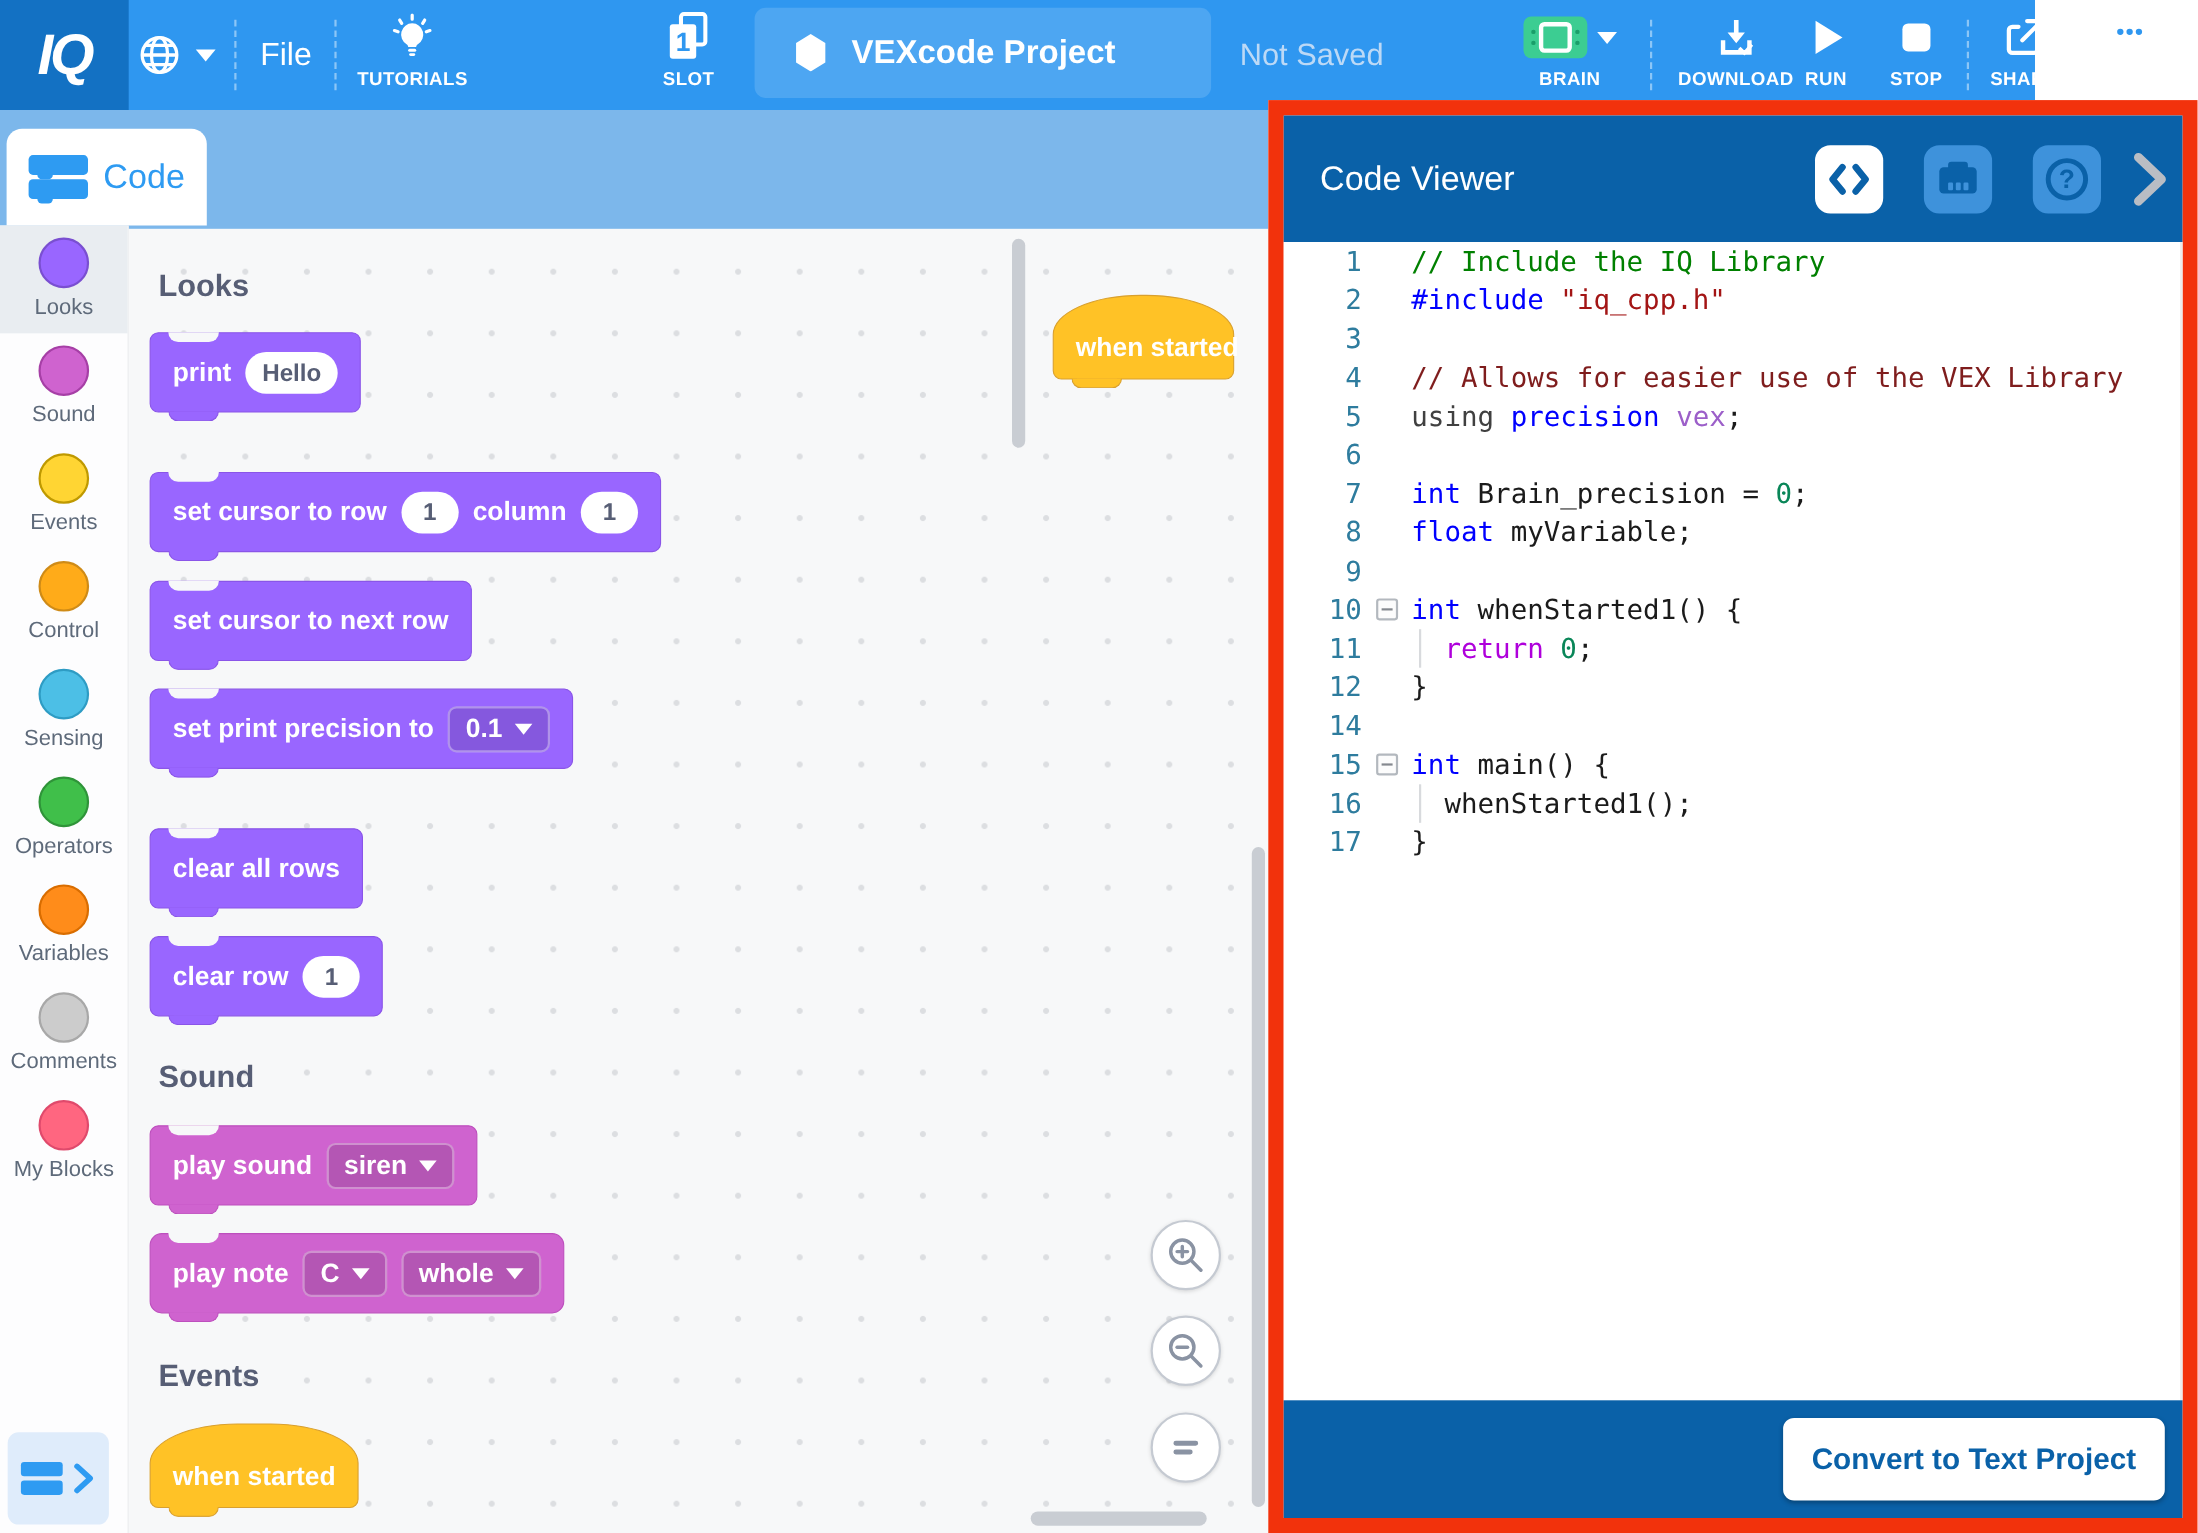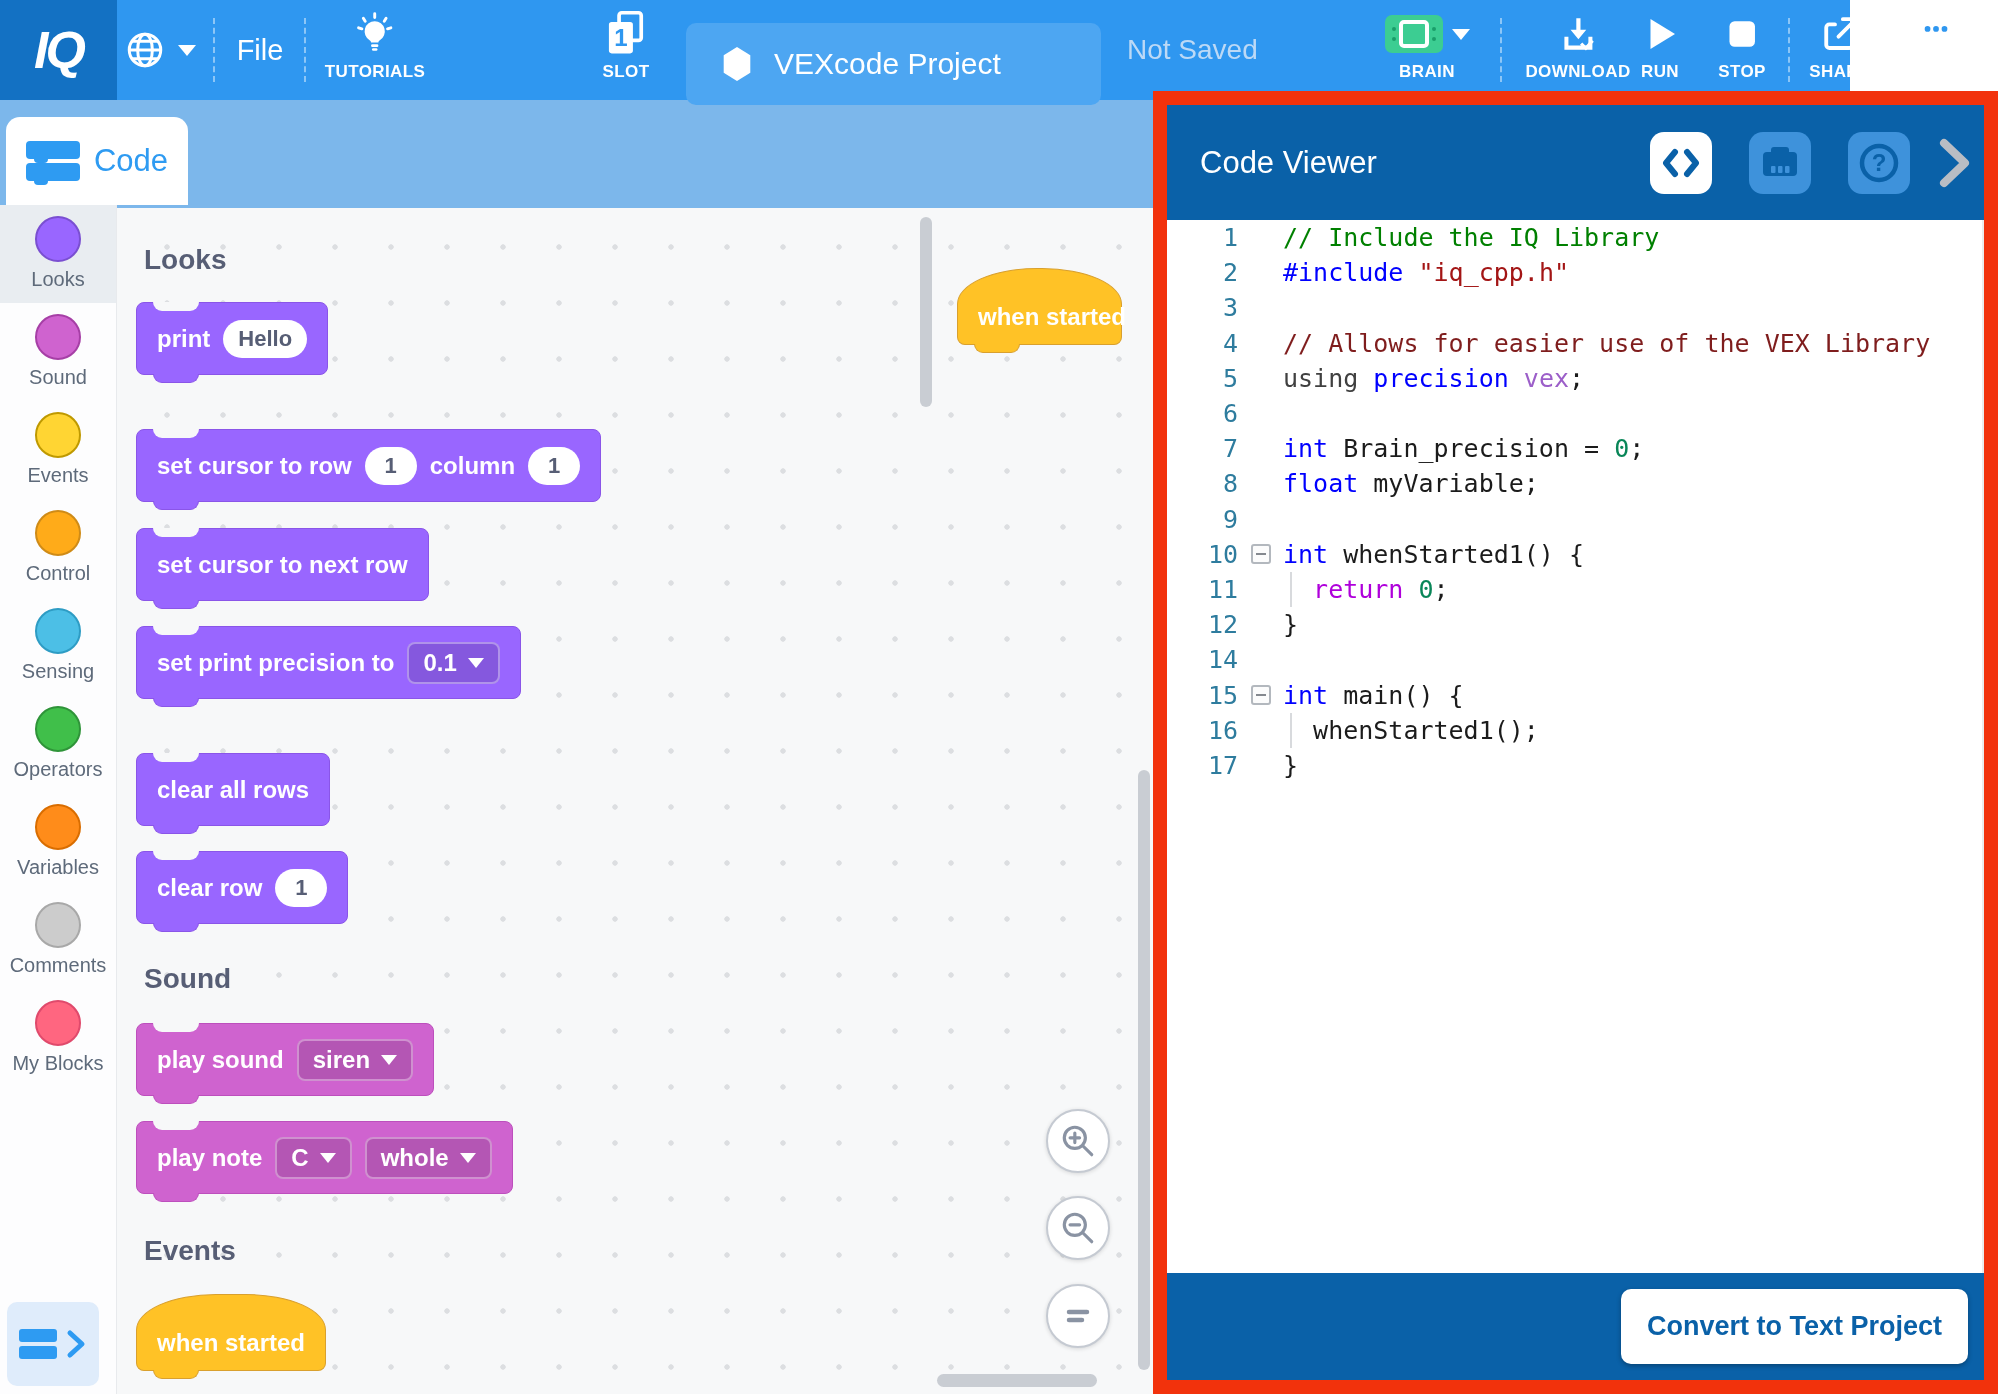--- a/index.html
+++ b/index.html
@@ -14,23 +14,23 @@
   .tb-sep{position:absolute;top:18px;height:64px;width:0;border-left:2px dashed rgba(255,255,255,.45);}
   .tb-globe{position:absolute;left:124px;top:0;height:100px;display:flex;align-items:center;gap:12px;cursor:pointer;}
   .tb-file{position:absolute;left:260px;top:0;height:100px;transform:translateX(-50%);display:flex;
            align-items:center;color:#fff;font-size:29px;cursor:pointer;}
   .tb-item{position:absolute;top:0;height:100px;display:flex;flex-direction:column;align-items:center;
            padding-top:12px;color:#fff;transform:translateX(-50%);cursor:pointer;box-sizing:border-box;}
   .tb-item .ico{height:44px;display:flex;align-items:center;justify-content:center;gap:8px;}
   .tb-item .lbl{font-size:17px;font-weight:bold;letter-spacing:.4px;margin-top:6px;white-space:nowrap;}
   .caret{width:0;height:0;border-left:9px solid transparent;border-right:9px solid transparent;
          border-top:11px solid #fff;}
-  .project-pill{position:absolute;left:686px;top:23px;width:415px;height:82px;background:#4DA6F2;
+  .project-pill{position:absolute;left:686px;top:7px;width:415px;height:82px;background:#4DA6F2;
                 border-radius:10px;display:flex;align-items:center;gap:22px;padding-left:36px;
-                color:#fff;font-size:30px;box-sizing:border-box;cursor:pointer;}
+                color:#fff;font-size:30px;box-sizing:border-box;cursor:pointer;font-weight:bold;}
   .not-saved{position:absolute;left:1127px;top:0;height:100px;display:flex;align-items:center;
              color:#BCD9F6;font-size:28px;}
 
   
   .tabstrip{position:absolute;left:0;top:100px;width:1153px;height:108px;background:#7CB7EB;z-index:1;}
   .tab-code{position:absolute;left:6px;top:17px;width:182px;height:88px;background:#fff;
             border-radius:14px 14px 0 0;display:flex;align-items:center;justify-content:center;gap:14px;
             color:#2E9BF2;font-size:31px;cursor:pointer;}
   .tab-blocks{width:54px;height:46px;display:flex;flex-direction:column;justify-content:center;gap:4px;}
   .tab-blocks .bar{position:relative;width:54px;height:18px;background:#2E9BF2;border-radius:4px;}
@@ -334,21 +334,21 @@
         <span class="oval">1</span>
       </div>
       <div class="pal-header" style="top: 963px;">Sound</div>
       <div class="blk stack" style="top: 1023px; background: rgb(207, 99, 207); border-color: rgb(189, 79, 189);">
         <span>play sound</span>
         <span class="dd">
           <span>siren</span>
           <span class="dcaret"></span>
         </span>
       </div>
-      <div class="blk stack" style="top: 1121px; background: rgb(207, 99, 207); border-color: rgb(189, 79, 189);">
+      <div class="blk stack" style="top: 1121px; background: rgb(207, 99, 207); border-color: rgb(189, 79, 189); border-radius: 11px;">
         <span>play note</span>
         <span class="dd">
           <span>C</span>
           <span class="dcaret"></span>
         </span>
         <span class="dd">
           <span>whole</span>
           <span class="dcaret"></span>
         </span>
       </div>

